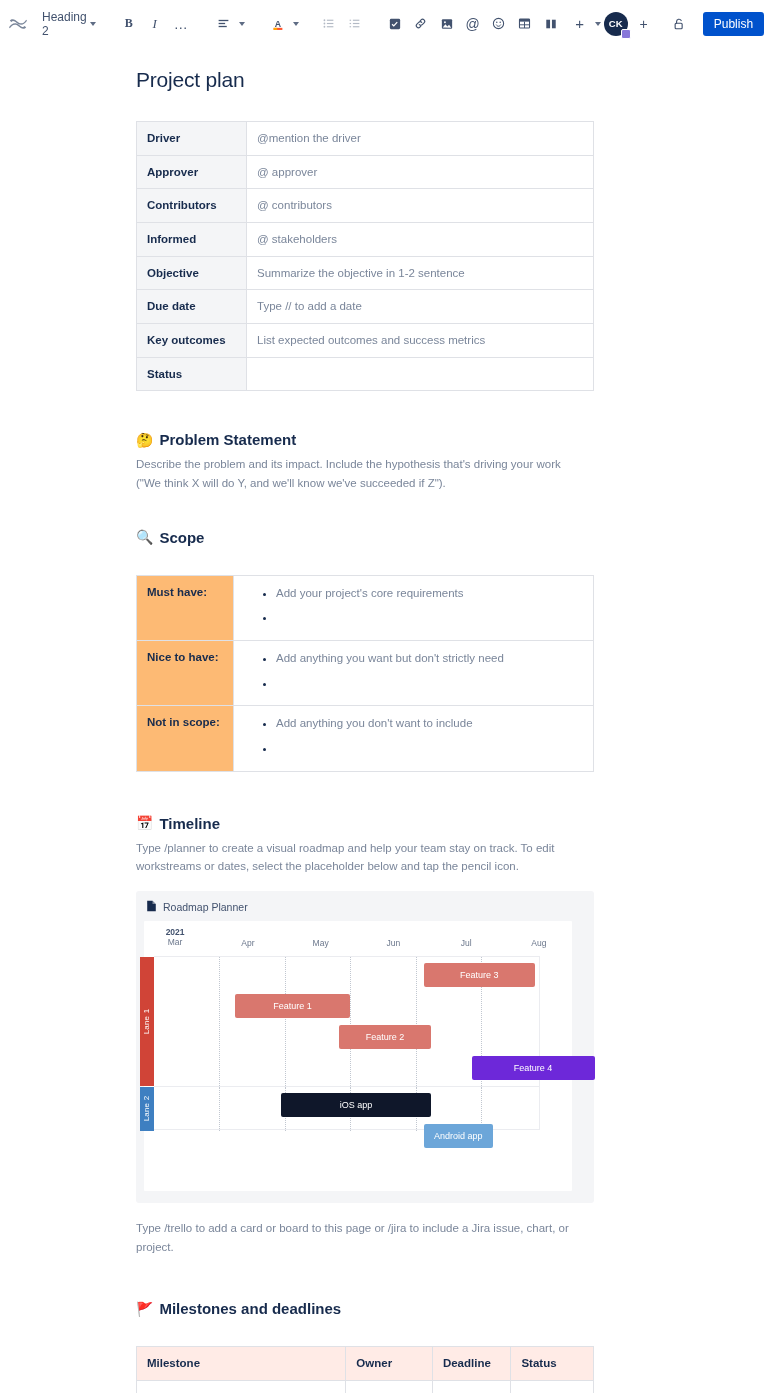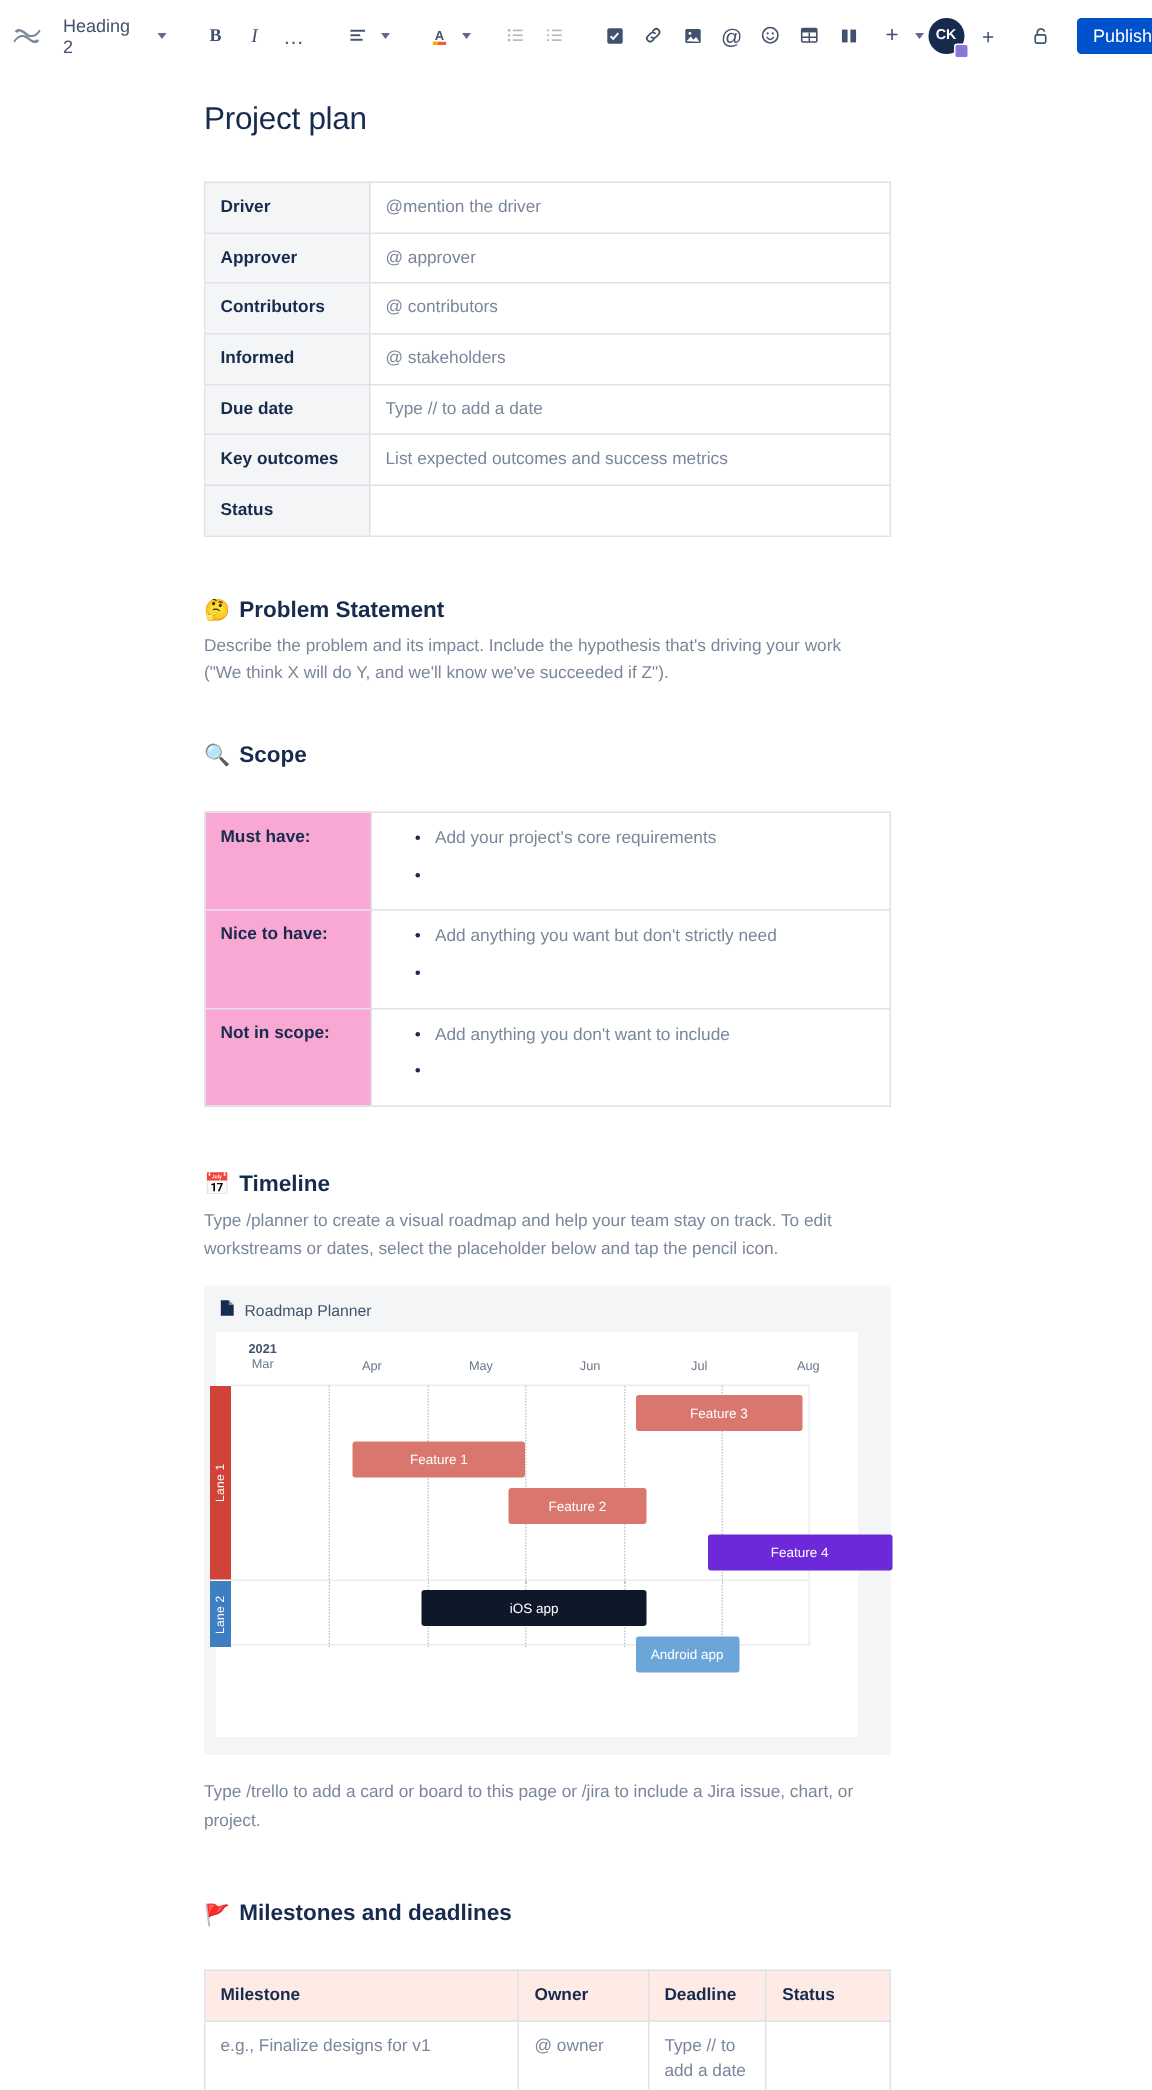--- a/index.html
+++ b/index.html
@@ -17,21 +17,21 @@
     height:48px; width:100%;
     display:flex; align-items:center;
     padding:0 10px 0 8px;
     border-bottom:1px solid #ffffff;
     background:#ffffff;
     position:relative;
   }
   .tb-logo{ width:38px; display:flex; align-items:center; justify-content:center; }
   .tb-logo svg{ display:block; }
   .tb-style{
-    display:flex; align-items:center; gap:18px;
+    display:flex; align-items:center; gap:3px;
     font-size:12px; color:#42526E; padding:3px 6px; border-radius:3px;
     margin-left:8px; cursor:pointer;
   }
   .chev{ width:0;height:0;border-left:3.5px solid transparent;border-right:3.5px solid transparent;border-top:4px solid #5E6C84; display:inline-block; }
   .tb-sep{ width:1px; height:20px; background:#DFE1E6; margin:0 7px; }
   .tb-btn{
     width:24px;height:24px; display:flex; align-items:center; justify-content:center;
     border-radius:3px; cursor:pointer; color:#42526E; font-size:13px;
     margin:0 1px;
   }
@@ -85,21 +85,21 @@
     line-height:1.45;
   }
   .info-table td.k{
     background:#F4F5F7; font-weight:bold; color:#172B4D; width:110px;
   }
   .info-table td.v{ color:#7A869A; }
   .info-table tr { height:26px; }
 
   .scope-table{ margin-top:17px; }
   .scope-table td.k{
-    background:#f9a8d4; font-weight:bold; color:#172B4D; width:111px;
+    background:#fdba74; font-weight:bold; color:#172B4D; width:97px;
   }
   .scope-table td.v{ color:#7A869A; padding:6px 10px 6px 20px;}
   .scope-table ul{ margin:0; padding-left:22px; }
   .scope-table li{ margin:3px 0 8px 0; }
   .scope-table li::marker{ color:#172B4D; }
 
   .ms-table{ margin-top:11px; }
   .ms-table th{
     background:#FFEBE6; font-weight:bold; color:#172B4D; text-align:left;
     font-size:11.5px;
@@ -320,20 +320,24 @@
             <td class="k">Approver</td>
             <td class="v">@ approver</td>
           </tr>
           <tr>
             <td class="k">Contributors</td>
             <td class="v">@ contributors</td>
           </tr>
           <tr>
             <td class="k">Informed</td>
             <td class="v">@ stakeholders</td>
+          </tr>
+          <tr>
+            <td class="k">Objective</td>
+            <td class="v">Summarize the objective in 1-2 sentence</td>
           </tr>
           <tr>
             <td class="k">Due date</td>
             <td class="v">Type // to add a date</td>
           </tr>
           <tr>
             <td class="k">Key outcomes</td>
             <td class="v">List expected outcomes and success metrics</td>
           </tr>
           <tr>

